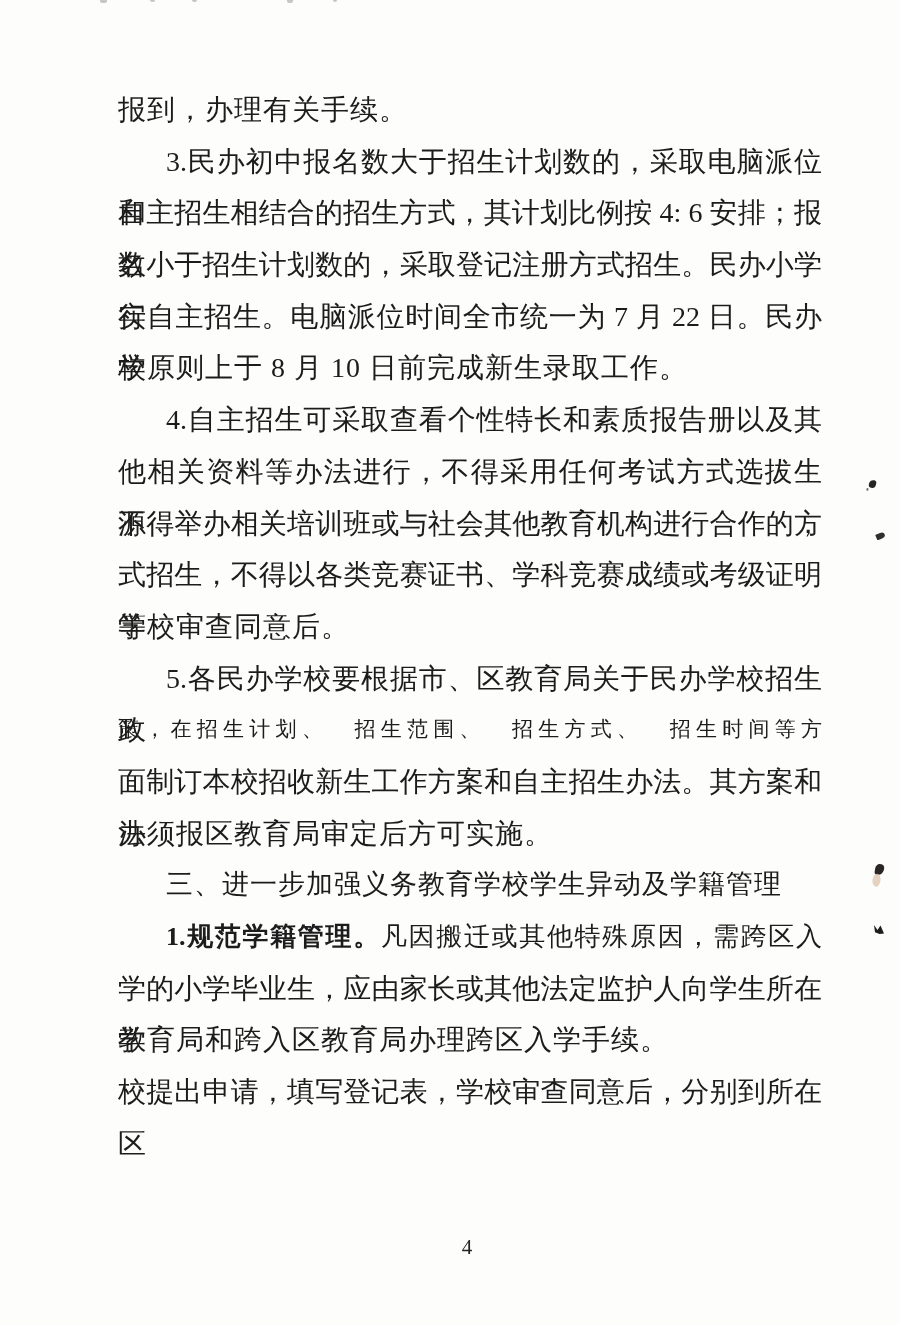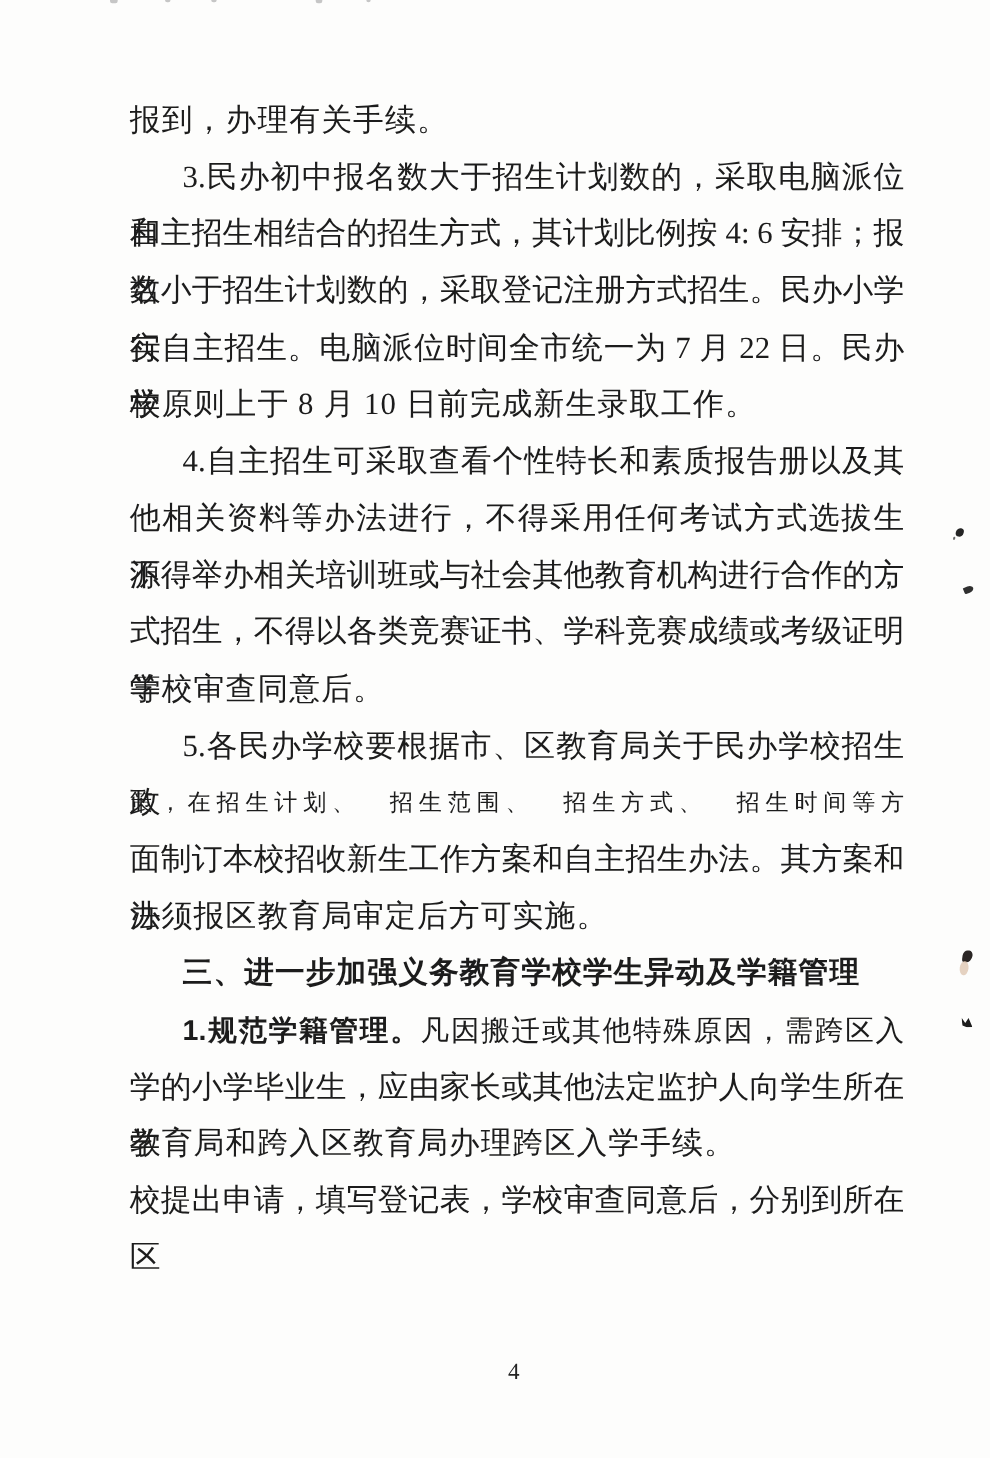--- a/index.html
+++ b/index.html
@@ -24,30 +24,30 @@
     font-size:28px;
     color:#1c1c1c;
   }
   .justify {
     text-align:justify;
     text-align-last:justify;
   }
   .plain { text-align:left; letter-spacing:1px; }
   .indent { text-indent:48px; }
   .heading {
-    font-size:27px; font-weight:700;
+    font-size:27px; font-weight:400;
     font-family:"Liberation Sans","DejaVu Sans",sans-serif;
     letter-spacing:1px;
     text-align:left;
   }
   .small { font-size:26px; }
   .smaller { font-size:21px; }
   .lead-bold {
     font-weight:700;
-    font-family:Liberation Sans, sans-serif;
+    font-family:Liberation Serif, serif;
   }
   .page-number {
     position:absolute; left:450px; top:1234px; width:34px;
     text-align:center; font-size:21px; line-height:26px; color:#242424;
     font-family:"Liberation Serif","DejaVu Serif",serif;
   }
   
   .speck { position:absolute; }
   .speck-a {
     left:869px; top:480px; width:7px; height:8px;

